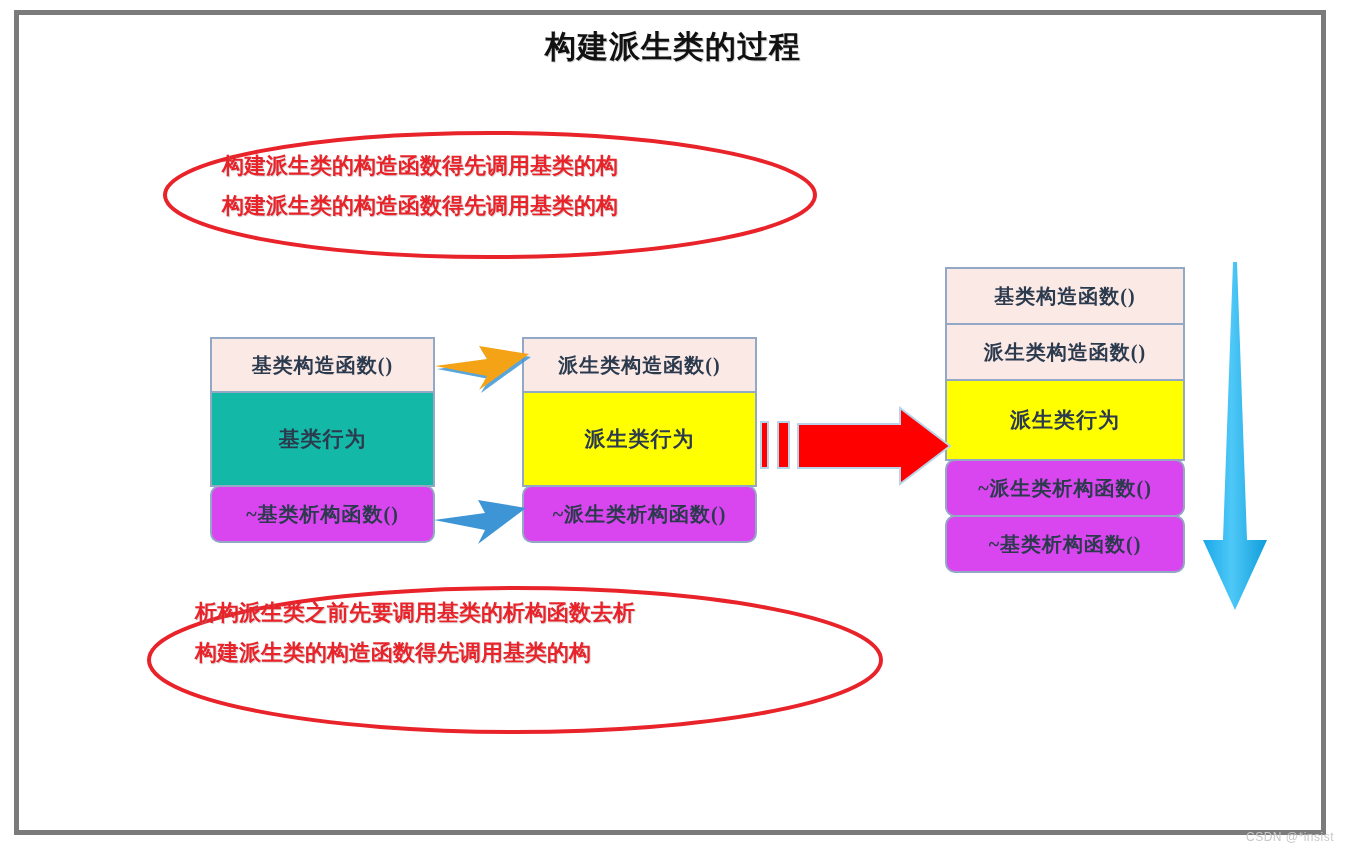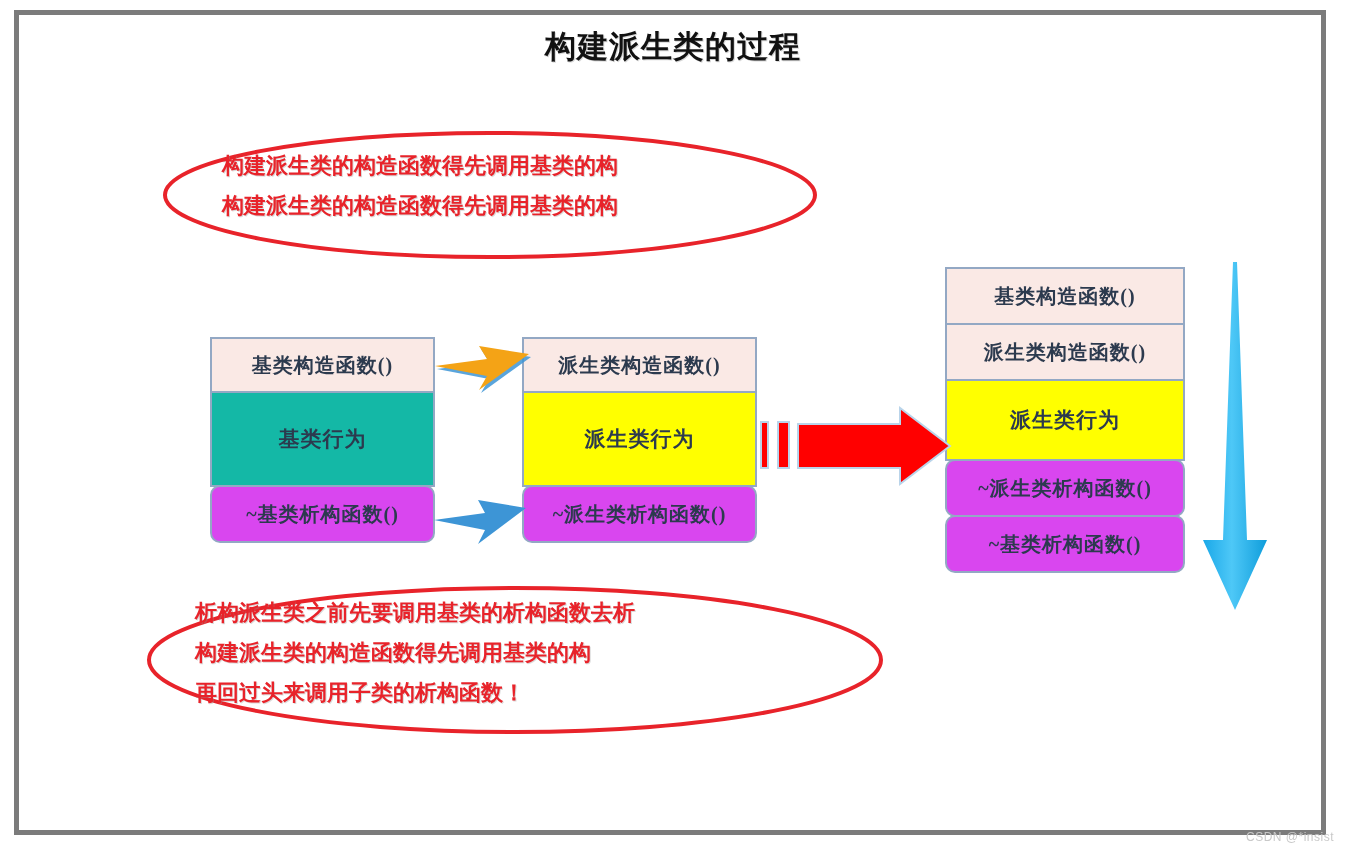--- a/index.html
+++ b/index.html
@@ -121,21 +121,20 @@
     <div class="annot-text" style="left:62px; top:16px;">构建派生类的构造函数得先调用基类的构</div>
     <div class="annot-text" style="left:62px; top:56px;">构建派生类的构造函数得先调用基类的构</div>
   </div>
 
   <div class="annot" style="left:145px; top:585px; width:740px; height:150px;">
     <svg width="740" height="150" viewBox="0 0 740 150" aria-hidden="true">
       <ellipse cx="370" cy="75" rx="366" ry="72" fill="none" stroke="#e8232a" stroke-width="4"></ellipse>
     </svg>
     <div class="annot-text" style="left:50px; top:8px;">析构派生类之前先要调用基类的析构函数去析</div>
     <div class="annot-text" style="left:50px; top:48px;">构建派生类的构造函数得先调用基类的构</div>
-    <div class="annot-text" style="left:50px; top:88px;">再回过头来调用子类的析构函数！</div>
   </div>
 
   <div class="colstack" style="left:210px; top:337px; width:225px;">
     <div class="cbox pink" style="height:56px;">
       <span>基类构造函数()</span>
     </div>
     <div class="cbox green tall" style="height:96px; margin-top:-2px;">
       <span>基类行为</span>
     </div>
     <div class="cbox blue" style="height:58px; margin-top:-2px;">

